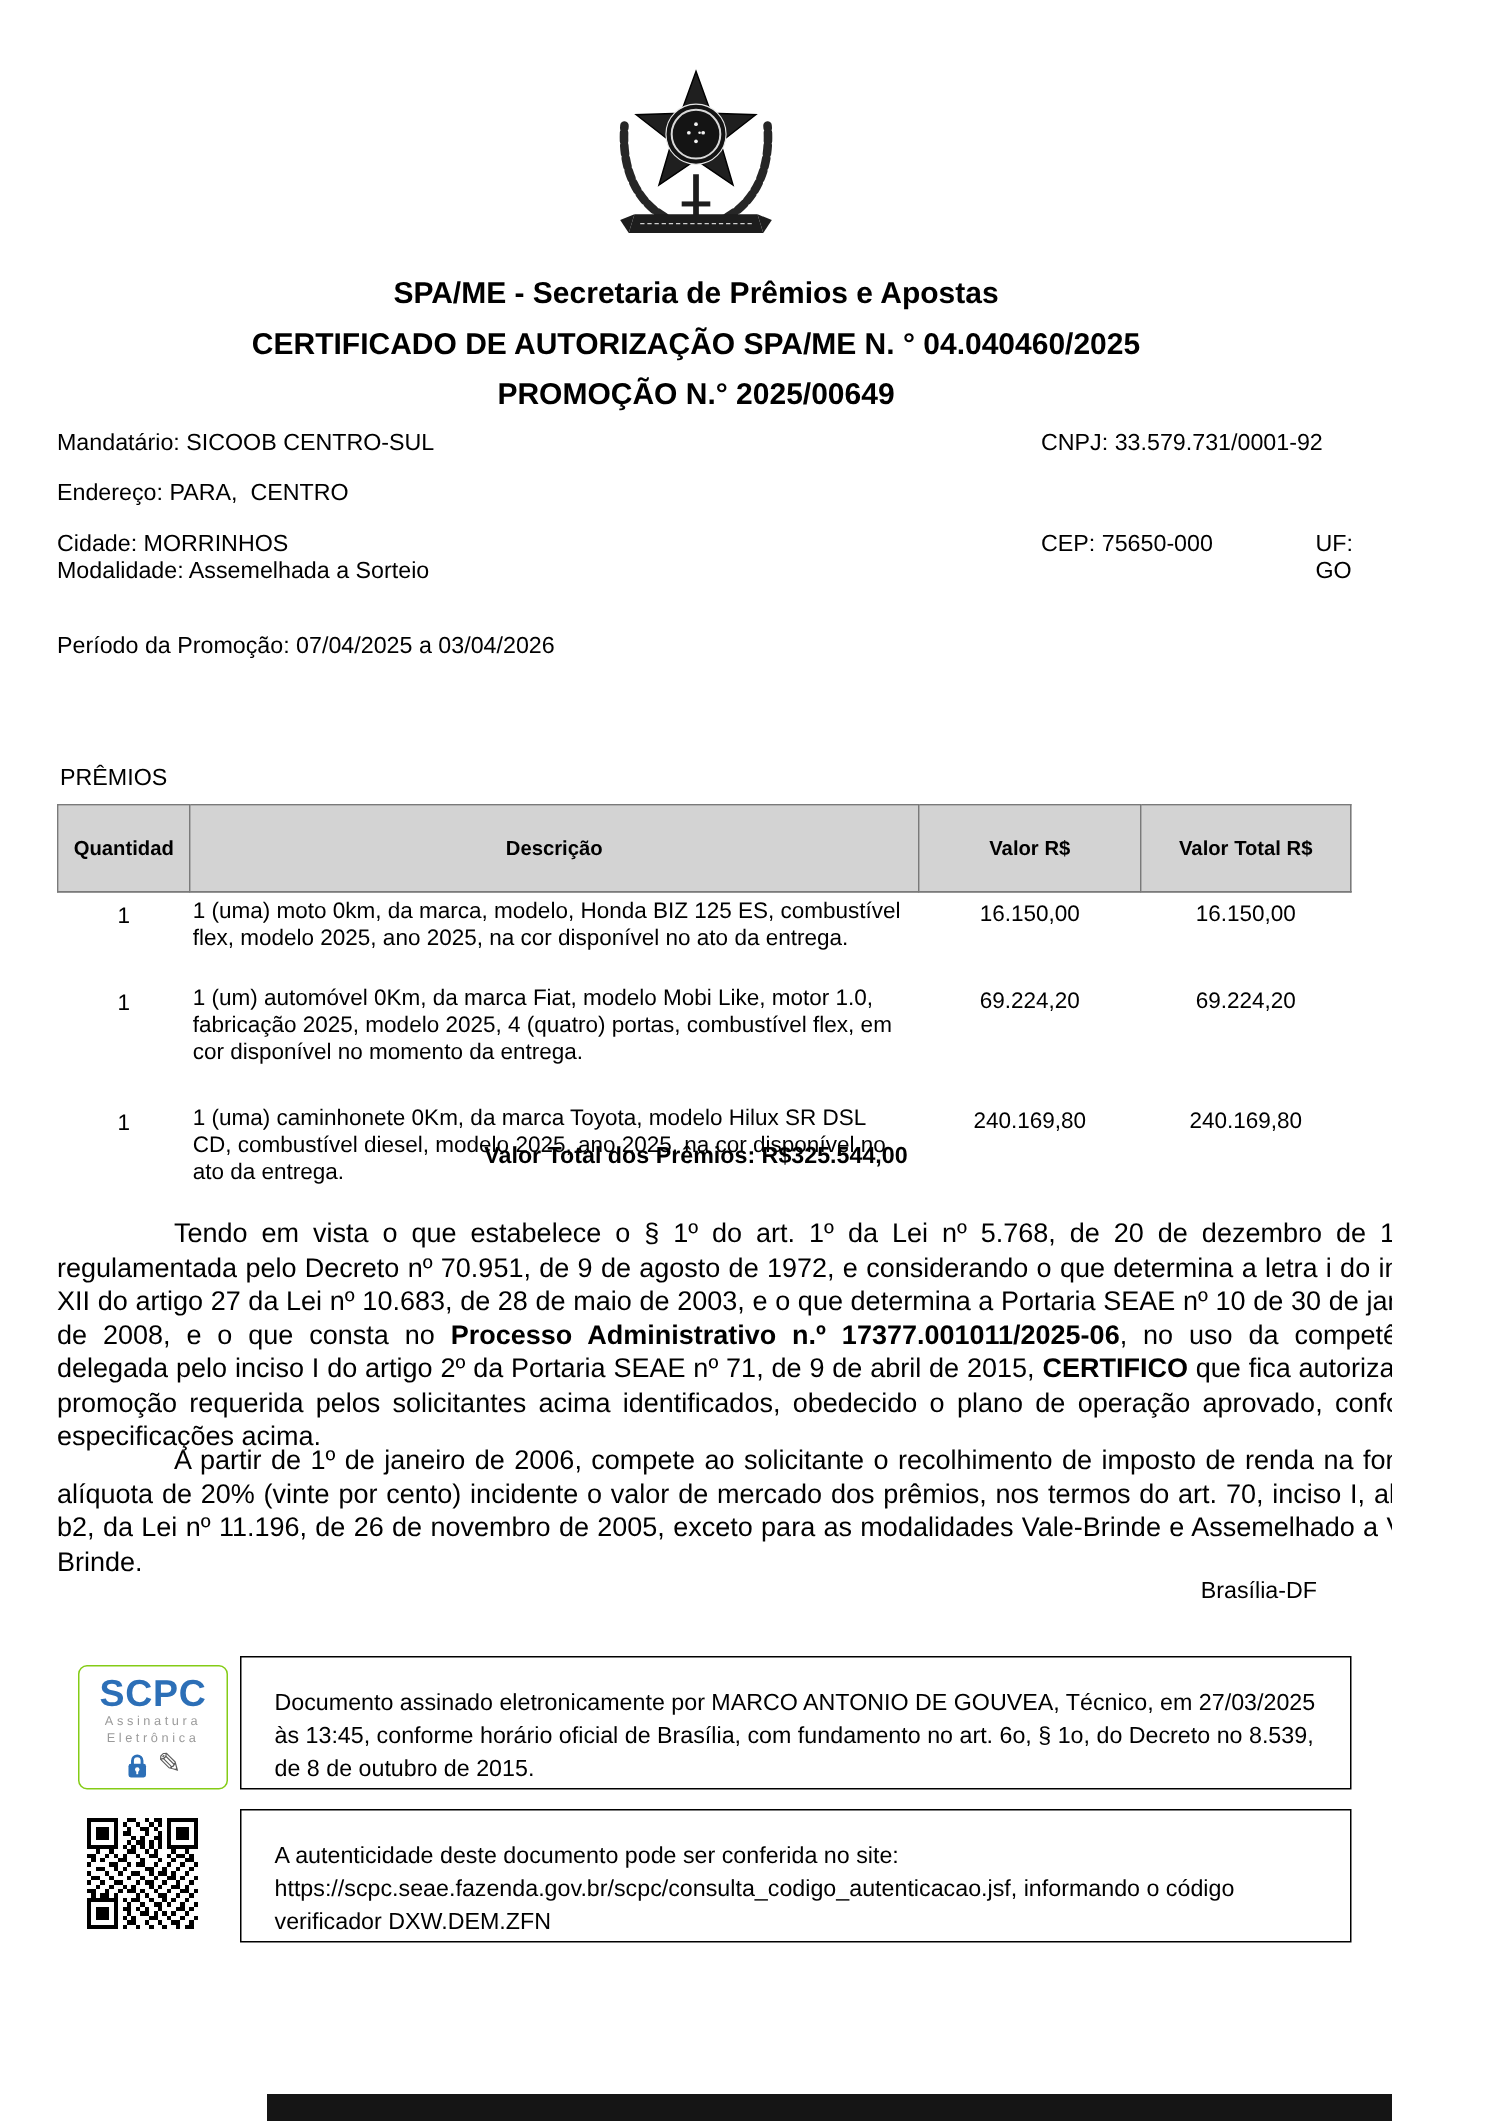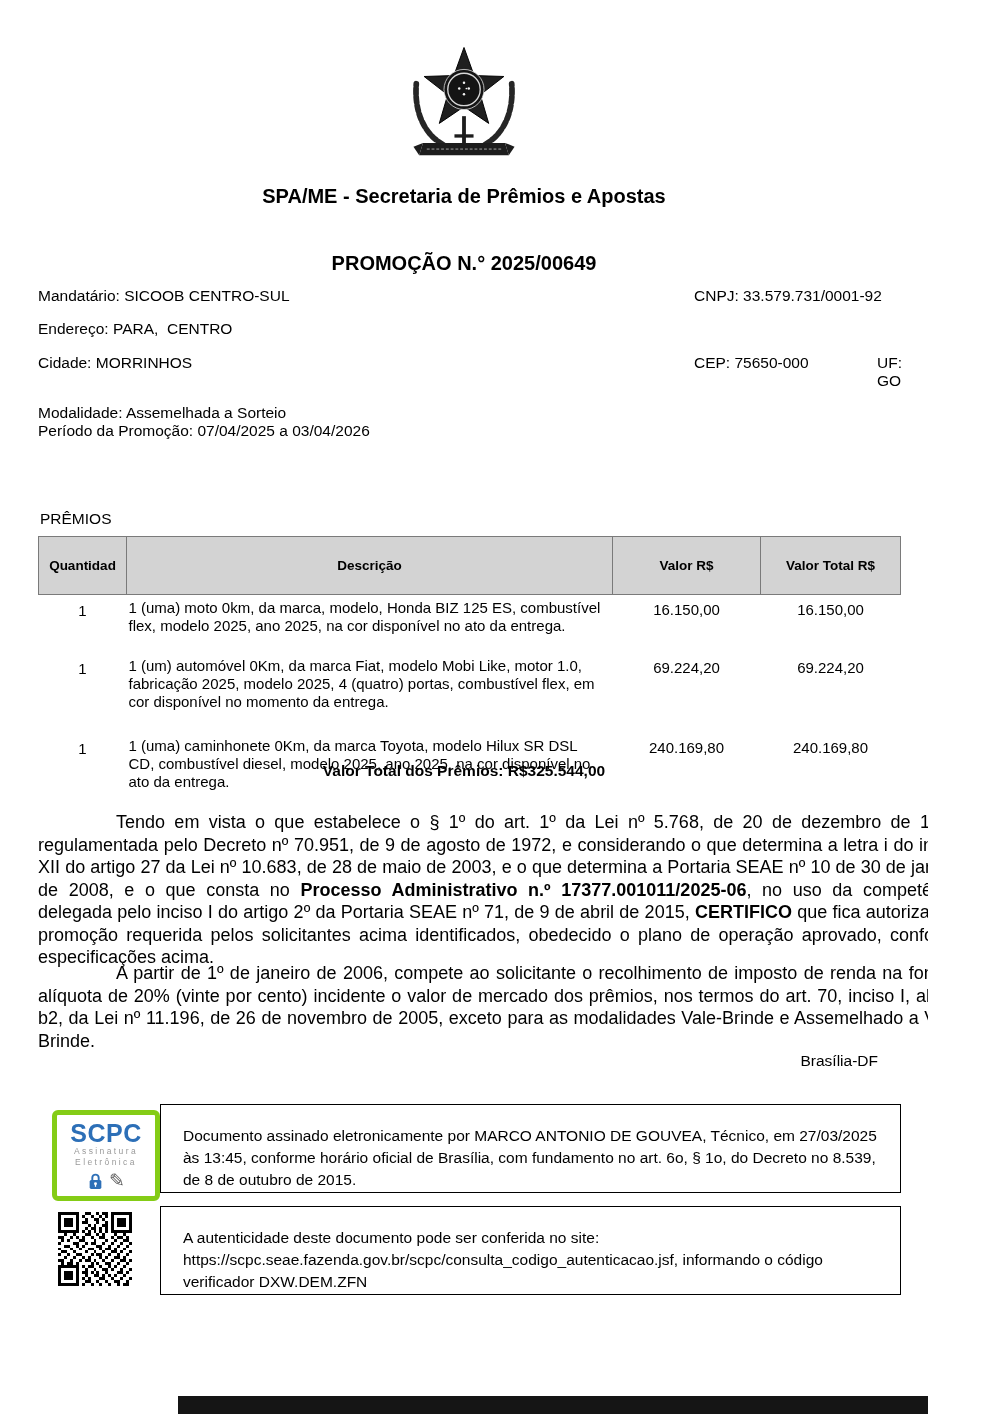--- a/index.html
+++ b/index.html
@@ -13,21 +13,21 @@
   .title{top:219px}
   .promo{top:252px}
 
   .field{position:absolute;font-size:15.5px;white-space:pre-wrap}
   .f-mandatario{left:38px;top:287px}
   .f-cnpj{left:694px;top:287px}
   .f-endereco{left:38px;top:320px}
   .f-cidade{left:38px;top:354px}
   .f-cep{left:694px;top:354px}
   .f-uf{left:877px;top:354px}
-  .f-modalidade{left:38px;top:404px}
+  .f-modalidade{left:38px;top:372px}
   .f-periodo{left:38px;top:422px}
   .f-area{left:42px;top:462px}
 
   .section-title{position:absolute;left:40px;top:510px;font-size:15.5px}
 
   table.prizes{position:absolute;left:38px;top:536px;width:862px;border-collapse:collapse;table-layout:fixed}
   table.prizes th{background:#d3d3d3;border:1px solid #7a7a7a;font-size:13.5px;font-weight:bold;height:25px;text-align:center;padding:16px 2px}
   table.prizes col.c-qtd{width:88px}
   table.prizes col.c-desc{width:486px}
   table.prizes col.c-val{width:148px}
@@ -42,21 +42,21 @@
 
   .total-line{position:absolute;left:0;top:762px;width:100%;text-align:center;font-weight:bold;font-size:15.5px}
 
   .para{position:absolute;left:38px;width:927px;font-size:18px;line-height:22.5px;text-align:justify;text-indent:78px}
   .p1{top:793px}
   .p2{top:944px}
   .para strong{font-weight:bold}
 
   .city{position:absolute;top:1052px;right:50px;font-size:15.5px}
 
-  .scpc-logo{position:absolute;left:52px;top:1110px;width:90px;border:5px solid #84cc16;border-radius:6px;padding:5px 4px 6px 4px;text-align:center;background:#fff}
+  .scpc-logo{position:absolute;left:52px;top:1110px;width:90px;border:1px solid #84cc16;border-radius:6px;padding:5px 4px 6px 4px;text-align:center;background:#fff}
   .scpc-title{color:#2c6fb7;font-weight:bold;font-size:25px;line-height:26px;letter-spacing:0.5px}
   .scpc-sub{color:#9a9a9a;font-size:8.5px;letter-spacing:2.4px;line-height:11px}
   .scpc-icons{display:flex;justify-content:center;align-items:center;gap:5px;margin-top:4px}
   .pencil{font-size:19px;color:#5a5a5a;line-height:18px}
 
   .box{position:absolute;left:160px;width:741px;border:1px solid #000;padding:10px 12px;font-size:15.5px;line-height:22px;background:#fff;box-sizing:border-box}
   .sig-box{top:1104px;height:89px}
   .auth-box{top:1206px;height:89px}
   .box p{margin:10px}
 
@@ -83,20 +83,21 @@
     <circle cx="70" cy="55" r="1.3" fill="#f2f2f2"></circle>
     <circle cx="65" cy="61" r="1.3" fill="#f2f2f2"></circle>
     <circle cx="67.5" cy="55" r="0.9" fill="#f2f2f2"></circle>
     <path d="M22,112 L108,112 L112,125 L18,125 Z" fill="#1d1d1d"></path>
     <path d="M22,112 L12,116 L18,125 Z" fill="#1d1d1d"></path>
     <path d="M108,112 L118,116 L112,125 Z" fill="#1d1d1d"></path>
     <line x1="26" y1="118.5" x2="104" y2="118.5" stroke="#cfcfcf" stroke-width="0.8" stroke-dasharray="3 2"></line>
   </svg>
 
   <div class="center-line org">SPA/ME - Secretaria de Prêmios e Apostas</div>
+  <div class="center-line title">CERTIFICADO DE AUTORIZAÇÃO SPA/ME N. ° 04.040460/2025</div>
   <div class="center-line promo">PROMOÇÃO N.° 2025/00649</div>
 
   <div class="field f-mandatario">Mandatário: SICOOB CENTRO-SUL</div>
   <div class="field f-cnpj">CNPJ: 33.579.731/0001-92</div>
   <div class="field f-endereco">Endereço: PARA,  CENTRO</div>
   <div class="field f-cidade">Cidade: MORRINHOS</div>
   <div class="field f-cep">CEP: 75650-000</div>
   <div class="field f-uf">UF: GO</div>
   <div class="field f-modalidade">Modalidade: Assemelhada a Sorteio</div>
   <div class="field f-periodo">Período da Promoção: 07/04/2025 a 03/04/2026</div>

